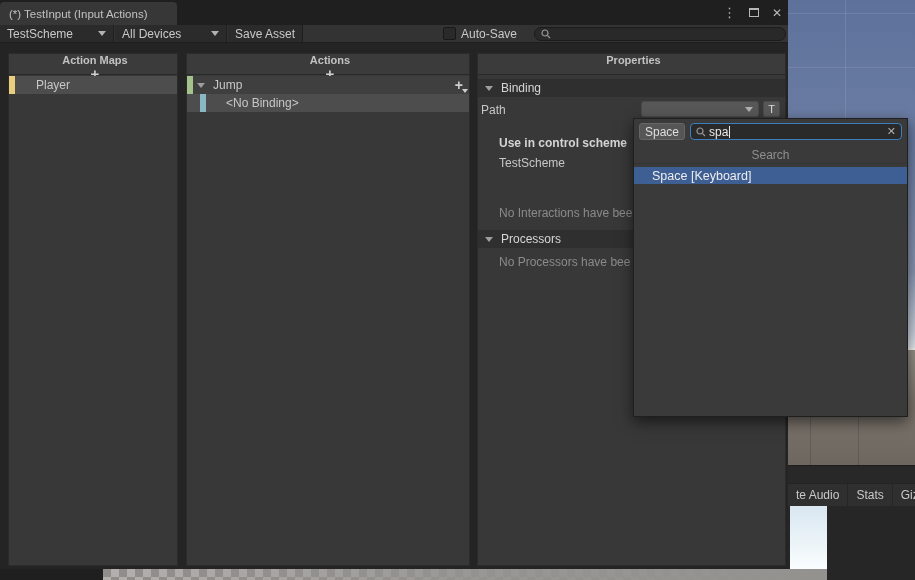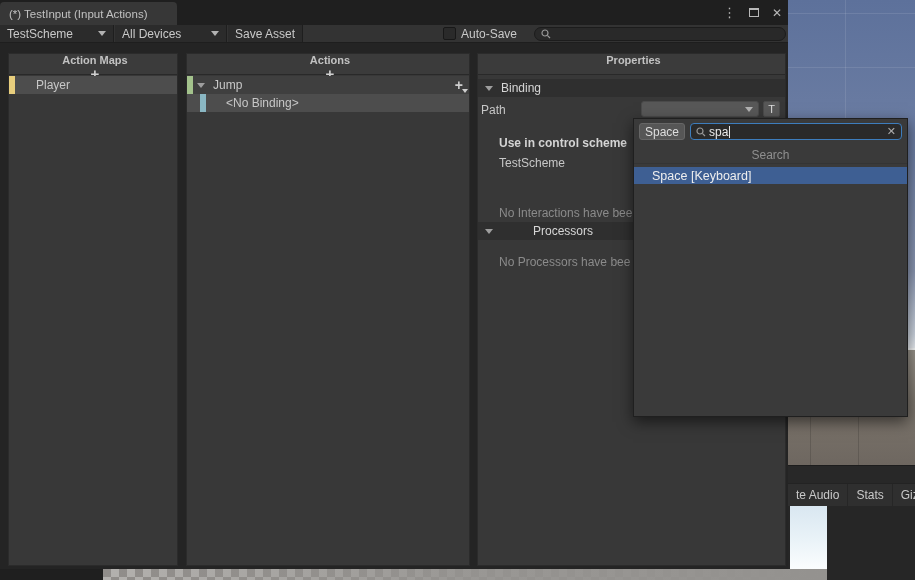--- a/index.html
+++ b/index.html
@@ -228,21 +228,21 @@
         <span class="boldlbl" style="margin-left:21px;">Use in control scheme</span>
       </div>
       <div class="row" style="top:100px;">
         <span style="margin-left:21px;">TestScheme</span>
       </div>
 
       <div class="row" style="top:150px;">
         <span class="muted" style="margin-left:21px;white-space:nowrap;">No Interactions have bee</span>
       </div>
 
-      <div class="secbar" style="top:168px;gap:32px;">
+      <div class="secbar" style="top:176px;">
         <span class="fold"></span>
         <span class="lbl">Processors</span>
       </div>
       <div class="row" style="top:199px;">
         <span class="muted" style="margin-left:21px;white-space:nowrap;">No Processors have bee</span>
       </div>
     </div>
   </div>
 
   <div class="abs popup">

